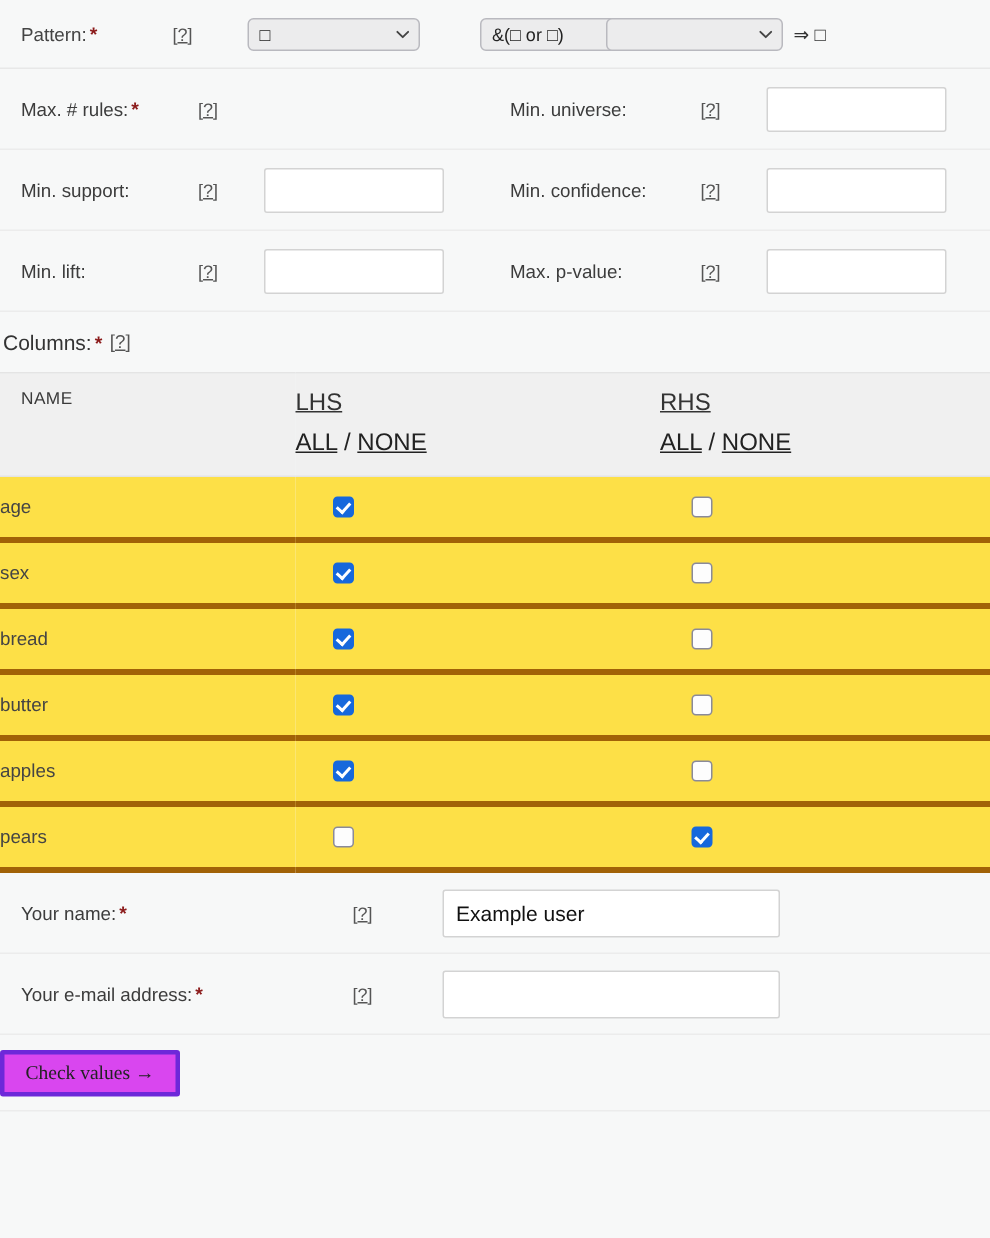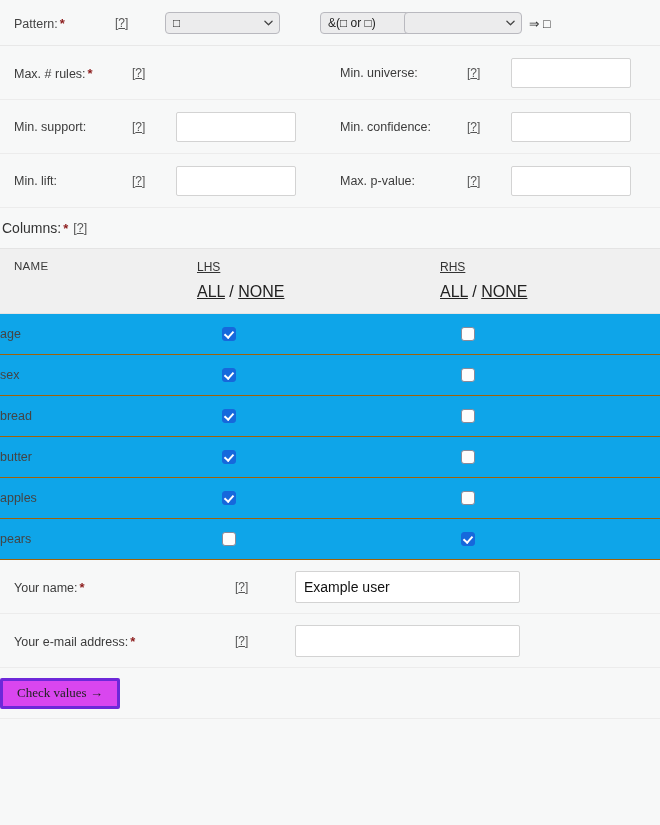--- a/index.html
+++ b/index.html
@@ -145,44 +145,44 @@
     text-align: left;
     vertical-align: top;
     padding: 11px 0 12px 0;
     font-weight: normal;
   }
   th.c-name { width: 183px; padding-left: 14px !important; margin-top: 45px; }
   th.c-lhs  { width: 243px; }
   th.c-rhs  { width: 220px; }
   th .grp-title {
     display: block;
-    font-size: 12px;
+    font-size: 16px;
     color: #333;
     text-decoration: underline;
     margin-bottom: 9px;
     cursor: pointer;
   }
   th .name-title {
     display: block;
     font-size: 11.5px;
     letter-spacing: .3px;
     color: #3a3a3a;
   }
   th .allnone { font-size: 16px; color: #222; }
   th .allnone a {
     color: #222;
     text-decoration: underline;
     cursor: pointer;
   }
   table.cols tbody td {
-    border-bottom: 1px solid #a16207;
+    border-bottom: 4px solid #a16207;
     height: 40px;
     padding: 0;
     vertical-align: middle;
-    background: #0ea5e9;
+    background: #fde047;
   }
   td.name-cell { padding-left: 14px; color: #444; font-size: 12.5px; }
 
   
   .cb {
     display: inline-block;
     width: 14px;
     height: 14px;
     box-sizing: border-box;
     border-radius: 3px;

